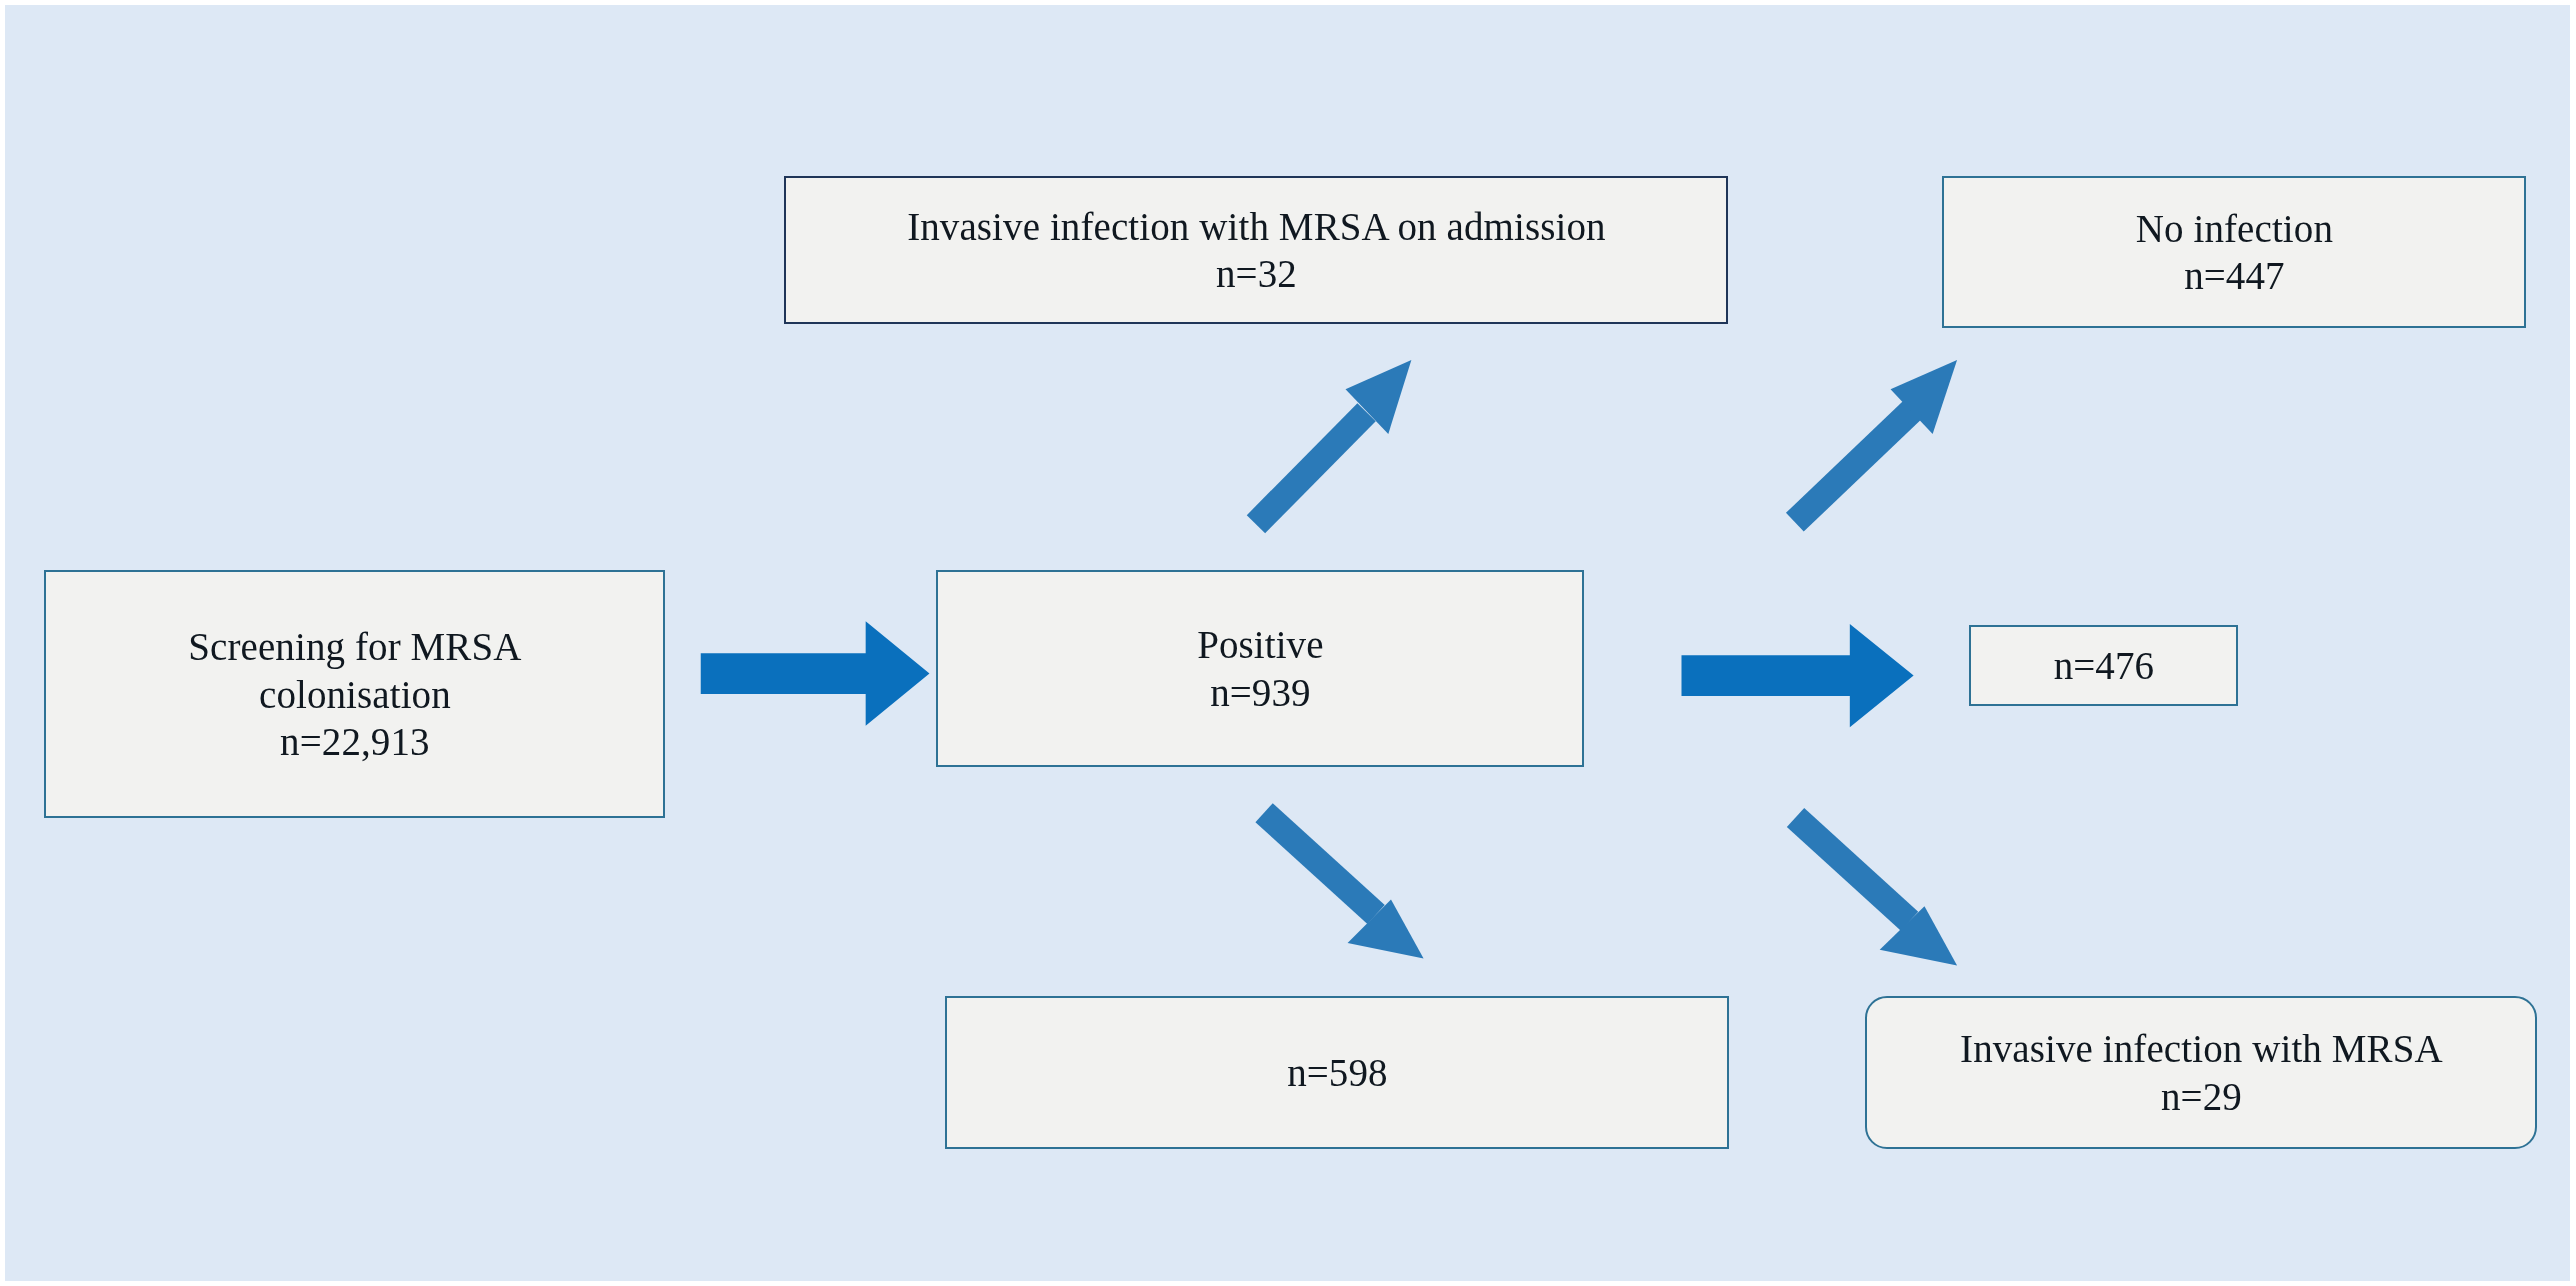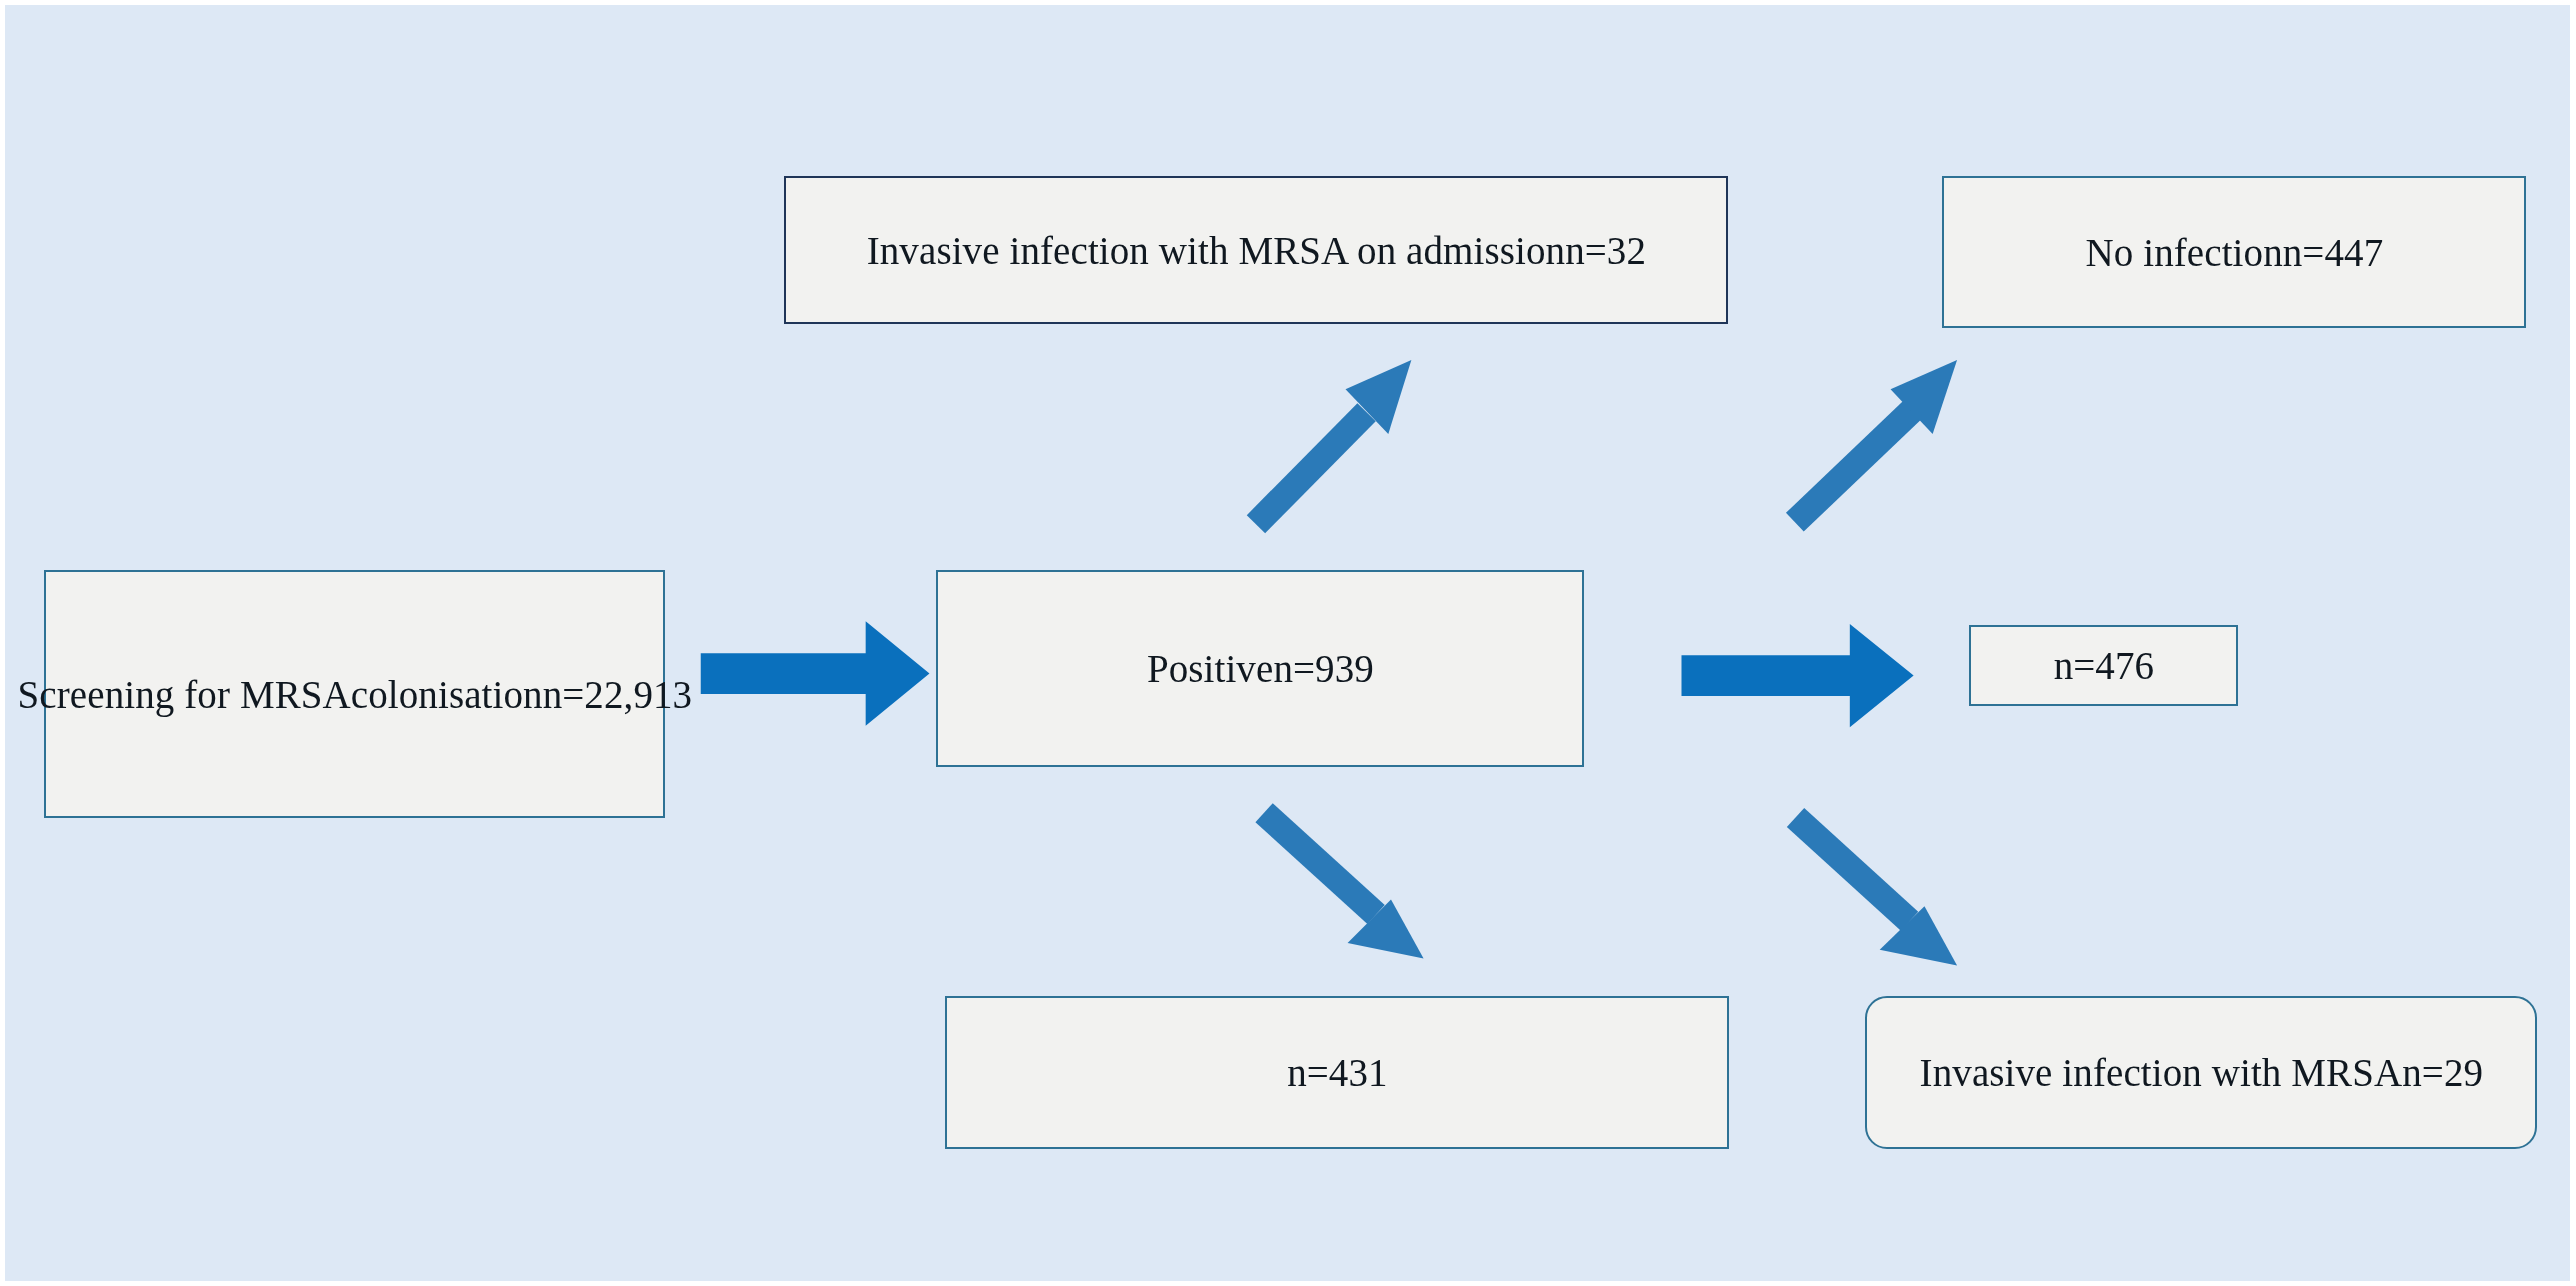--- a/index.html
+++ b/index.html
@@ -25,21 +25,21 @@
     background: #dde8f5;
   }
 
   
   .node {
     position: absolute;
     box-sizing: border-box;
     background: #f2f2f0;
     border: 2.7px solid #2e7295;
     display: flex;
-    flex-direction: row;
+    flex-direction: column;
     align-items: center;
     justify-content: center;
     text-align: center;
     color: #101820;
     font-size: 39px;
     line-height: 1.22;
     letter-spacing: 0.1px;
   }
   .node.navy { border-color: #1f3558; }
   .node .line { display: block; white-space: nowrap; }
@@ -120,21 +120,21 @@
     <div class="node" id="node-no-infection">
       <span class="line">No infection</span>
       <span class="line">n=447</span>
     </div>
 
     <div class="node" id="node-n476">
       <span class="line">n=476</span>
     </div>
 
     <div class="node" id="node-death">
-      <span class="line">n=431</span>
+      <span class="line">n=598</span>
     </div>
 
     <div class="node" id="node-invasive-mrsa">
       <span class="line">Invasive infection with MRSA</span>
       <span class="line">n=29</span>
     </div>
 
   </div>
 </div>
 

